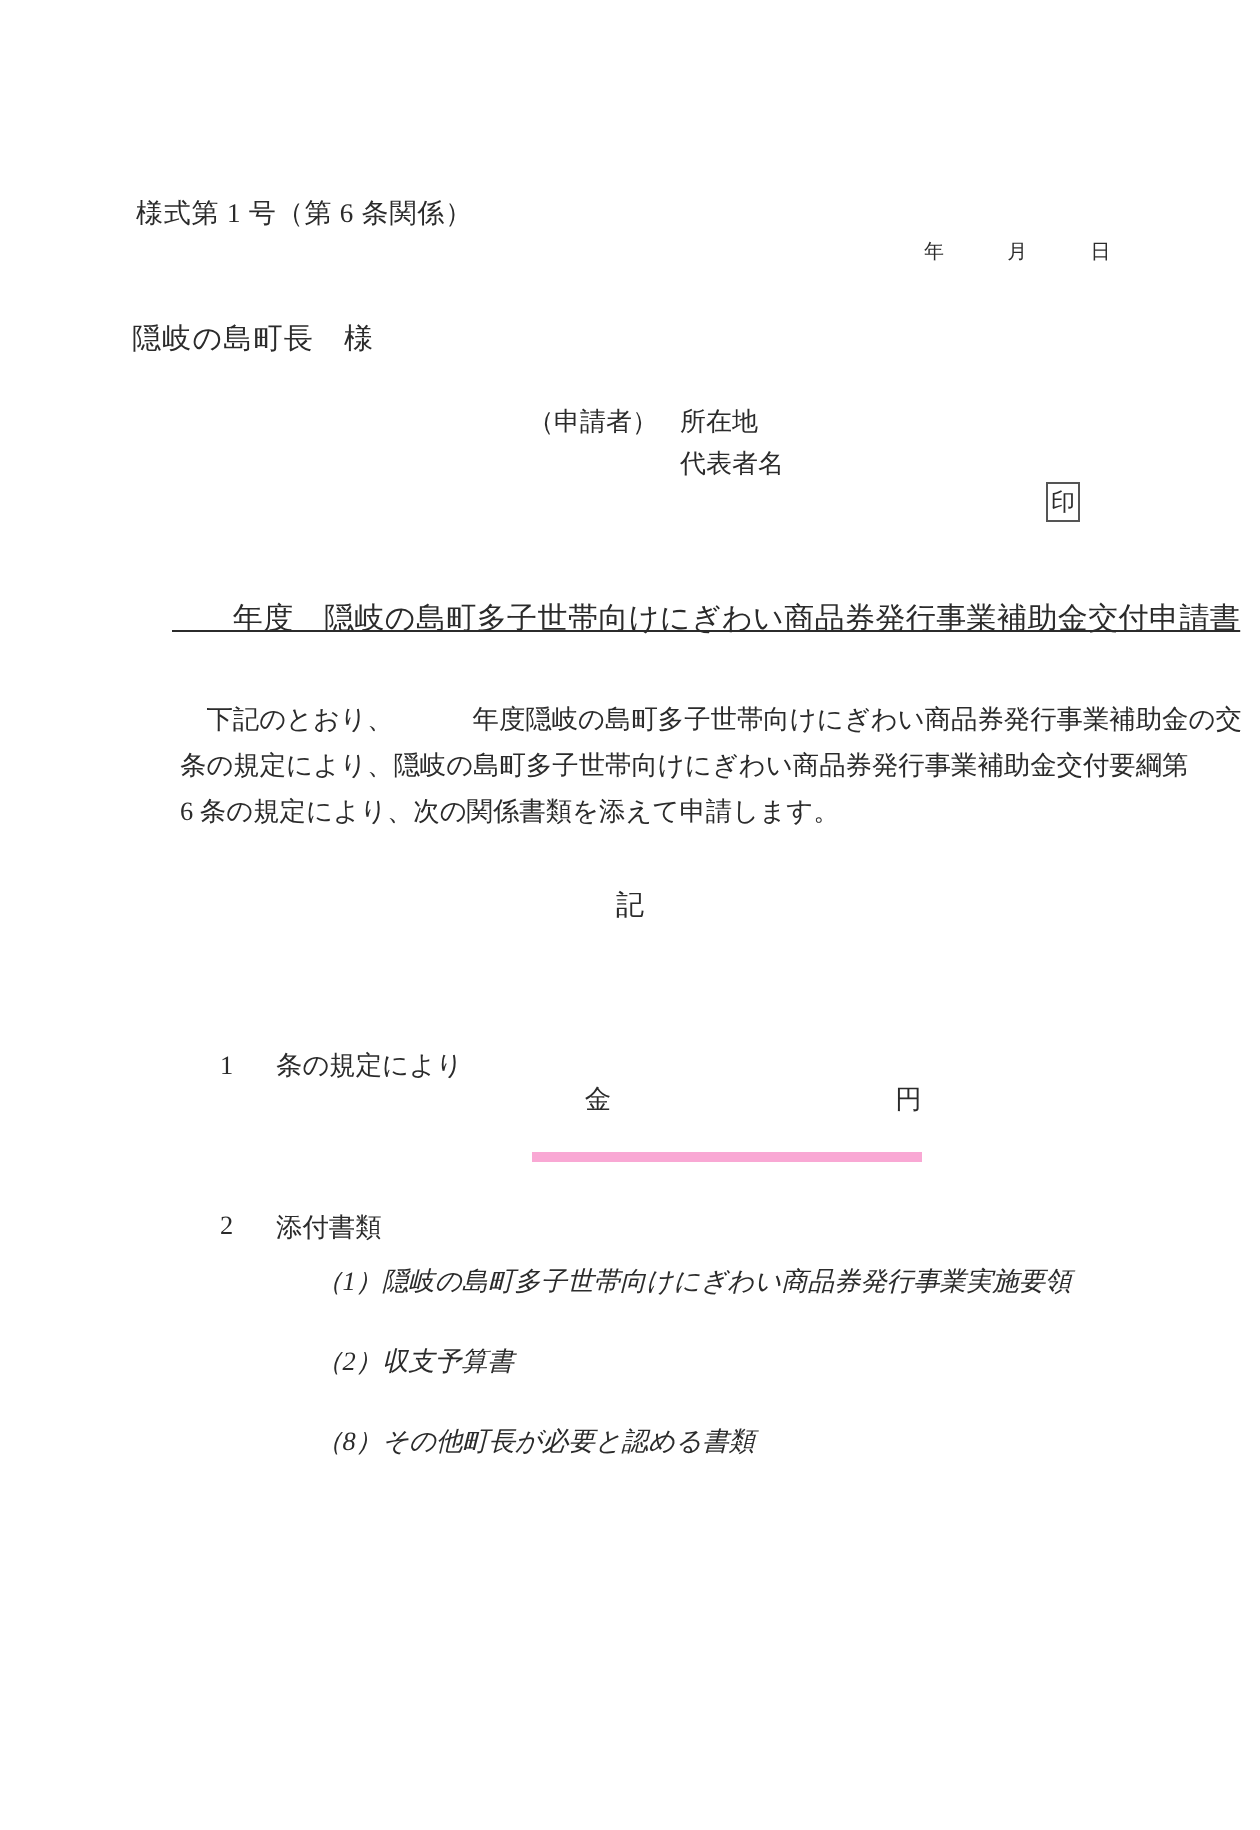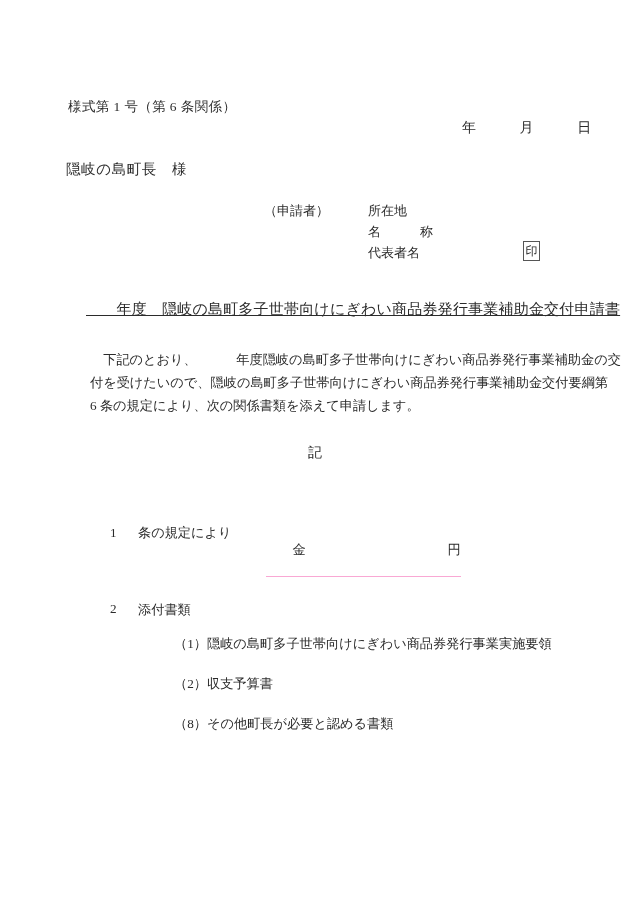--- a/index.html
+++ b/index.html
@@ -33,21 +33,21 @@
   .form-no {
     left: 68px;
     top: 98px;
     font-size: 13.5px;
     letter-spacing: 0.4px;
   }
 
   .date-line {
     left: 462px;
     top: 119px;
-    font-size: 14px;
+    font-size: 10px;
     letter-spacing: 0.4px;
   }
 
   .addressee {
     left: 66px;
     top: 160px;
     font-size: 14.5px;
     letter-spacing: 0.6px;
   }
 
@@ -56,21 +56,20 @@
     position: absolute;
     left: 264px;
     top: 200px;
     font-size: 13px;
     line-height: 21px;
   }
   .applicant-row {
     display: flex;
     align-items: center;
     white-space: pre;
-    gap: 28px;
   }
   .applicant-tag {
     width: 76px;
     flex: 0 0 76px;
   }
   .applicant-label {
     flex: 0 0 auto;
   }
   .seal-box {
     position: absolute;
@@ -131,40 +130,41 @@
     margin-bottom: 24px;
   }
   .item-num {
     flex: 0 0 28px;
   }
   .amount-label {
     flex: 0 0 128px;
   }
   .amount-field {
     display: inline-block;
-    border-bottom: 1px solid #f9a8d4;
+    border-bottom: 5px solid #f9a8d4;
     padding-bottom: 1px;
   }
   .amount-field .gap {
     display: inline-block;
     width: 142px;
   }
 
   .attach-block {
     margin-top: 0;
   }
   .attach-head {
     display: flex;
     white-space: pre;
     margin-bottom: 9px;
   }
   .attach-list {
-    margin: 16px;
+    margin: 0;
     padding: 0;
     list-style: none;
+    font-style: italic;
   }
   .attach-list li {
     white-space: pre;
     margin-left: 48px;
     margin-bottom: 22px;
     font-size: 13.2px;
   }
   .attach-list li:last-child {
     margin-bottom: 0;
   }
@@ -180,34 +180,30 @@
 
   <div class="abs addressee">隠岐の島町長　様</div>
 
   <div class="applicant">
     <div class="applicant-row">
       <span class="applicant-tag">（申請者）</span>
       <span class="applicant-label">所在地</span>
     </div>
     <div class="applicant-row">
       <span class="applicant-tag"></span>
-      <span class="applicant-label">名　　　称</span>
-    </div>
-    <div class="applicant-row">
-      <span class="applicant-tag"></span>
       <span class="applicant-label">代表者名</span>
     </div>
     <div class="seal-box">印</div>
   </div>
 
   <div class="abs doc-title">　　年度　隠岐の島町多子世帯向けにぎわい商品券発行事業補助金交付申請書</div>
 
   <div class="body-para">
     <div>　下記のとおり、　　　年度隠岐の島町多子世帯向けにぎわい商品券発行事業補助金の交</div>
-    <div>付を受けたいので、隠岐の島町多子世帯向けにぎわい商品券発行事業補助金交付要綱第</div>
+    <div>条の規定により、隠岐の島町多子世帯向けにぎわい商品券発行事業補助金交付要綱第</div>
     <div>6 条の規定により、次の関係書類を添えて申請します。</div>
   </div>
 
   <div class="abs ki">記</div>
 
   <div class="items">
 
     <div class="item-row">
       <span class="item-num">1</span>
       <span class="amount-label">条の規定により</span>

